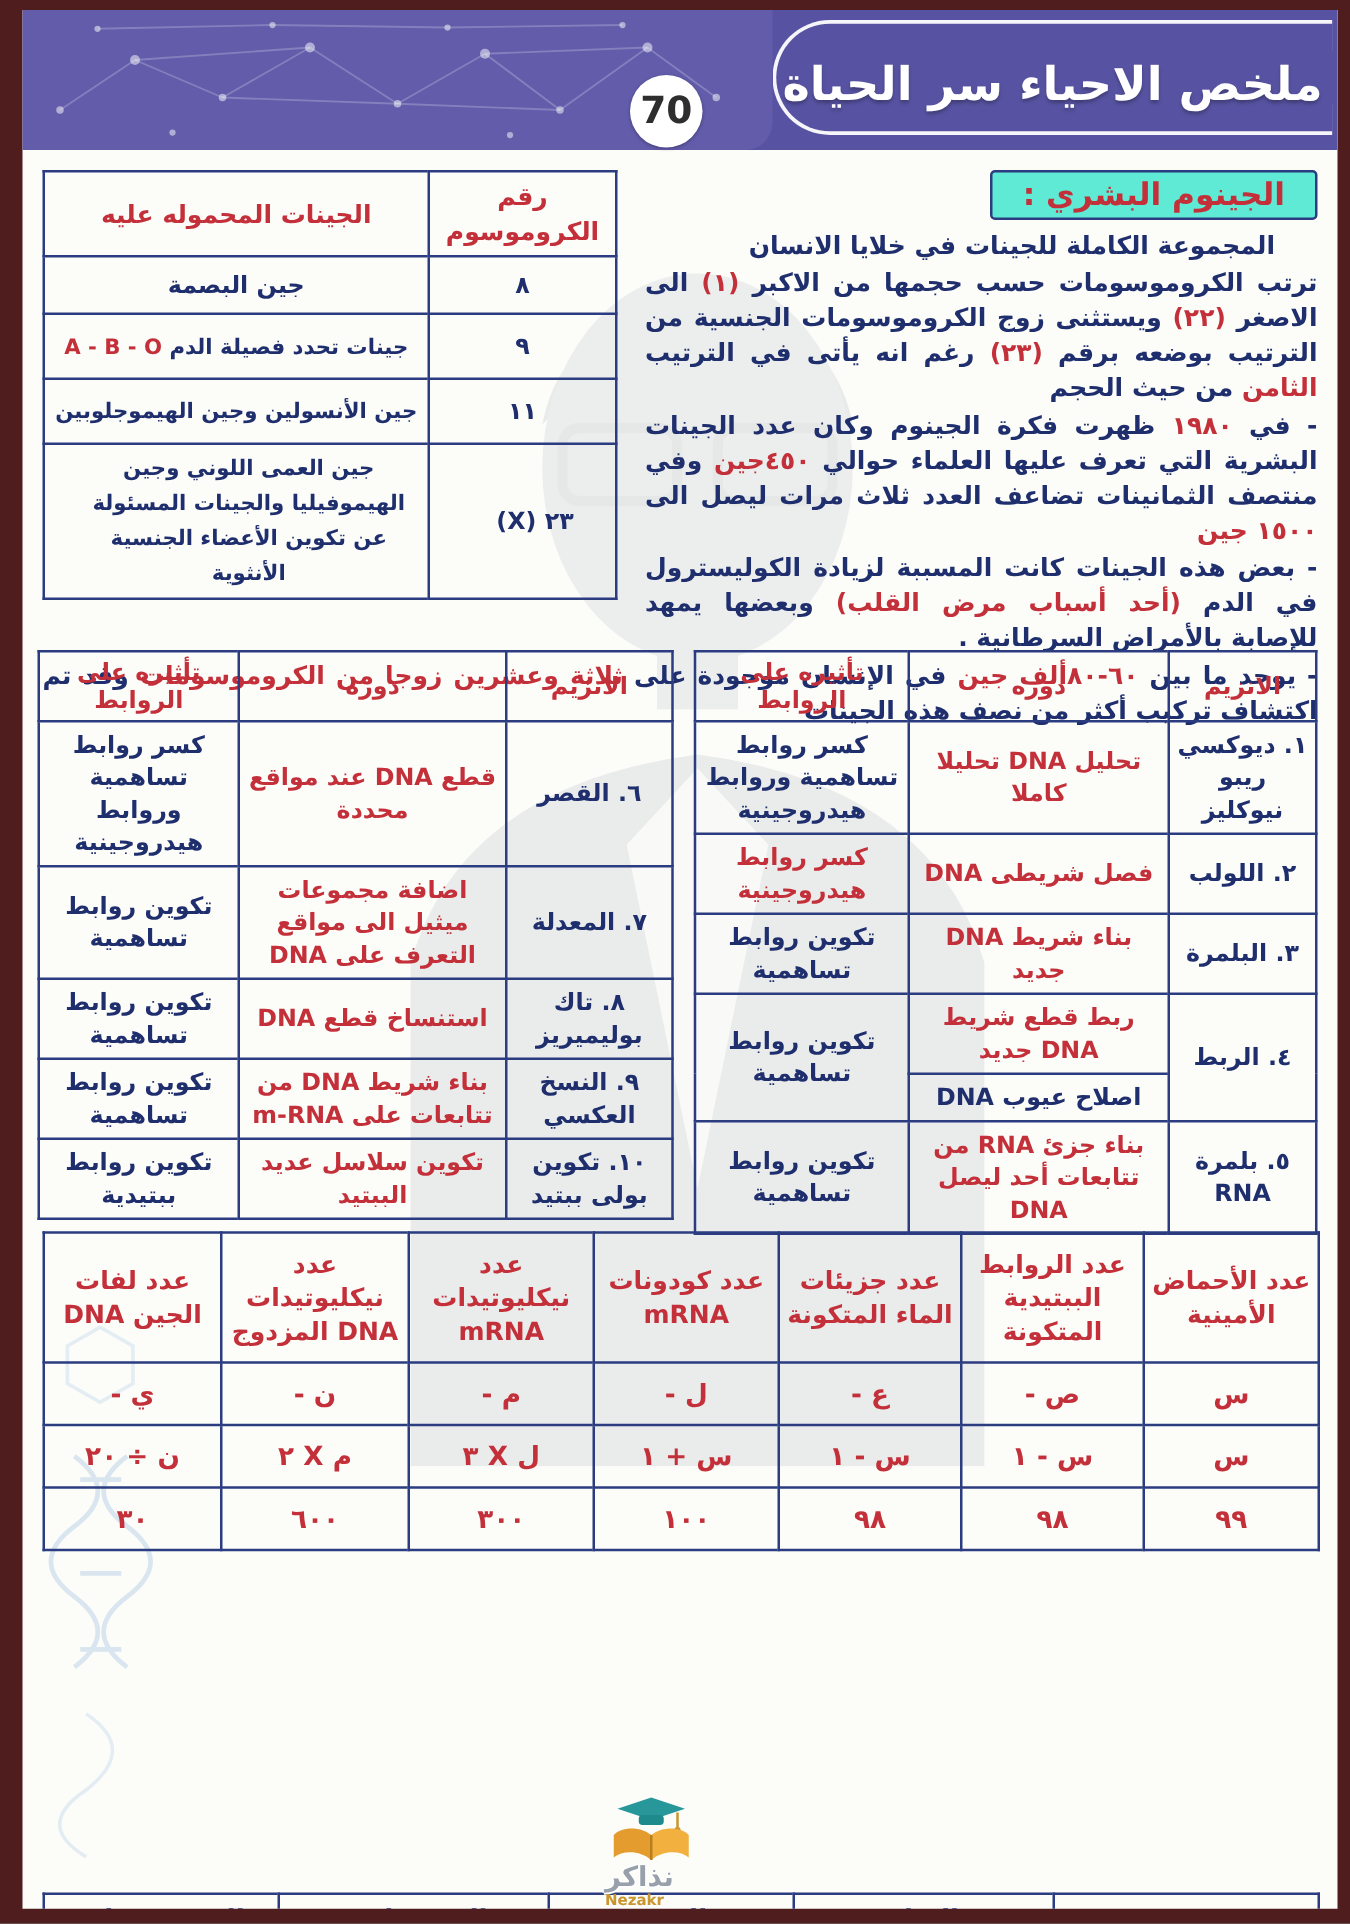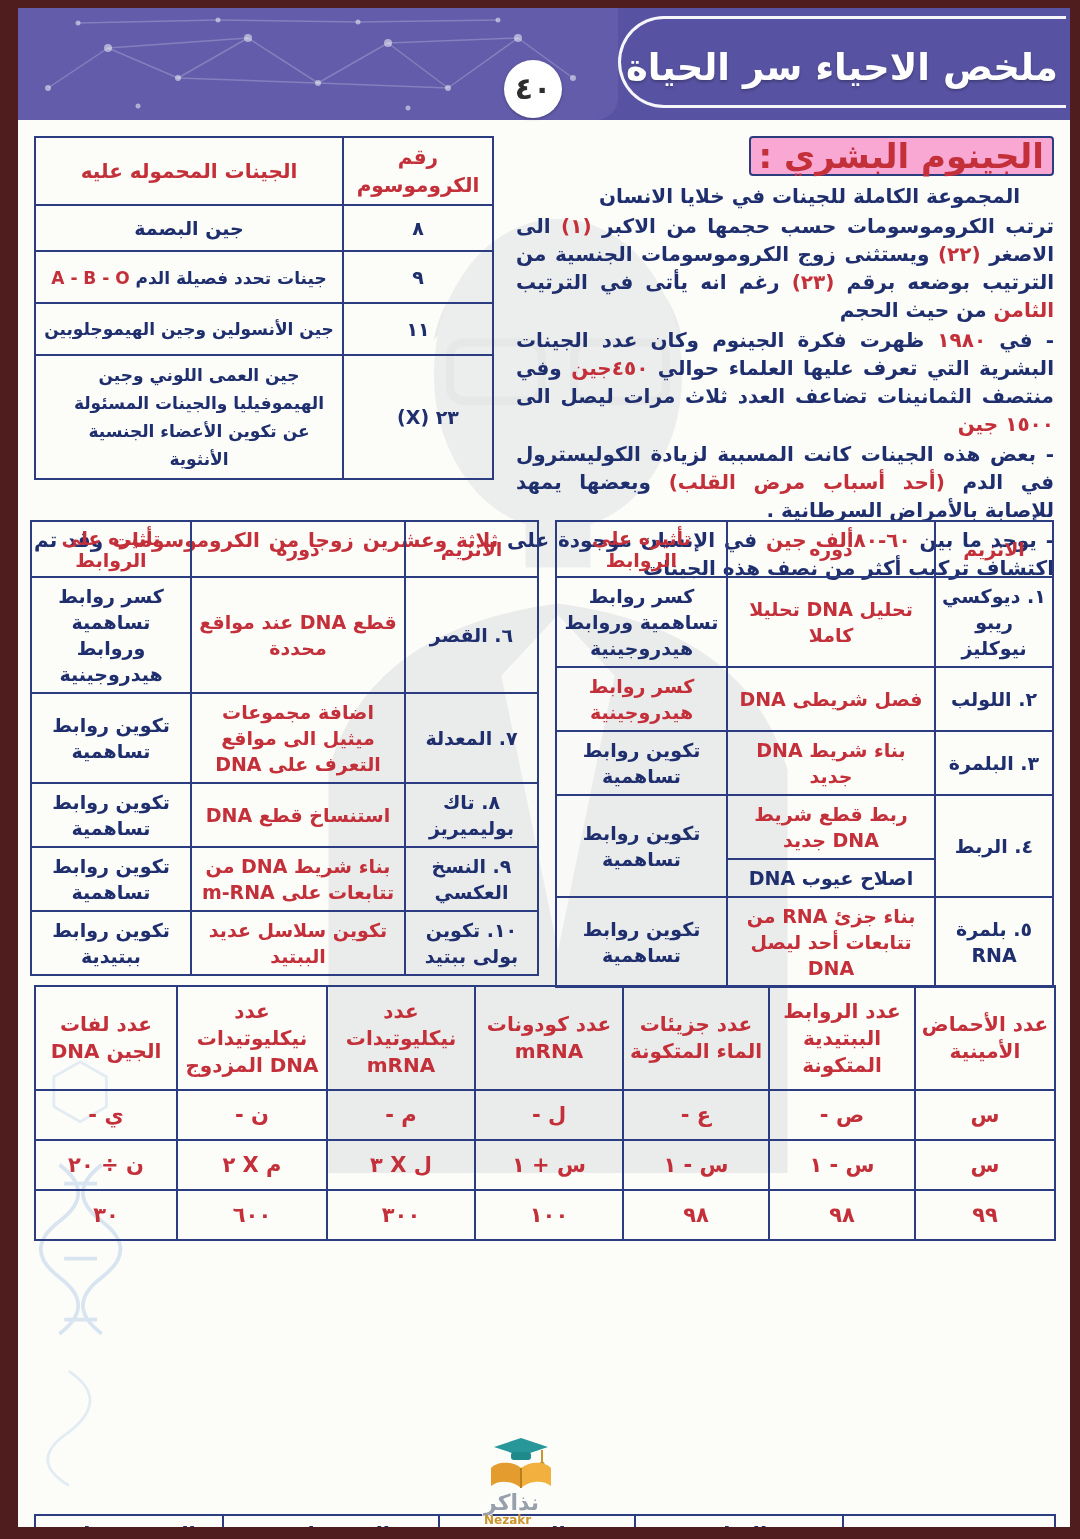--- a/index.html
+++ b/index.html
@@ -23,21 +23,21 @@
   .page-title{position:absolute;top:8px;right:4px;width:448px;height:103px;display:flex;align-items:center;justify-content:center;font-size:37px;color:#fff;letter-spacing:-1px;text-shadow:0 2px 3px rgba(0,0,0,.25);}
   .page-num{position:absolute;left:486px;top:52px;width:58px;height:58px;background:#fff;border-radius:50%;color:#2e2e2e;font-size:30px;line-height:58px;text-align:center;box-shadow:0 1px 3px rgba(0,0,0,.3);}
 
   
   .wm{position:absolute;left:270px;top:165px;width:540px;height:1000px;opacity:.13;z-index:0;}
   .doodle{position:absolute;left:4px;top:1020px;width:150px;height:480px;opacity:.55;z-index:0;}
 
   
   .top-section{position:absolute;top:120px;left:16px;right:16px;z-index:2;color:var(--navy);font-size:20px;line-height:28px;text-align:justify;}
   .genome-row{margin:8px 0 6px;}
-  .genome-box{display:inline-block;border:2px solid var(--border);border-radius:4px;background:#f9a8d4;color:var(--red);font-size:34px;line-height:34px;padding:1px 8px;}
+  .genome-box{display:inline-block;border:2px solid var(--border);border-radius:4px;background:#5eead4;color:var(--red);font-size:25px;line-height:34px;padding:1px 24px;}
   .line1{margin:0 34px 2px 0;text-align:right;padding-left:36px;}
   .para{margin:2px 0;}
   .red{color:var(--red);}
   .navy{color:var(--navy);}
 
   
   table.tbl{border-collapse:collapse;table-layout:fixed;background:transparent;z-index:2;position:relative;}
   .tbl th,.tbl td{border:2px solid var(--border);text-align:center;vertical-align:middle;padding:5px 4px;font-weight:bold;overflow:hidden;}
   .tbl th{color:var(--red);}
 
@@ -113,21 +113,21 @@
               <circle cx="200" cy="12" r="2.5"></circle>
               <circle cx="340" cy="14" r="2.5"></circle>
             <circle cx="480" cy="12" r="2.5"></circle>
               <circle cx="120" cy="98" r="2.5"></circle>
               <circle cx="390" cy="100" r="2.5"></circle>
           </g>
         </svg>
       </div>
       <div class="title-outline"></div>
       <div class="page-title">ملخص الاحياء سر الحياة</div>
-      <div class="page-num">٤٠</div>
+      <div class="page-num">70</div>
     </div>
 
     <svg class="wm" viewBox="0 0 400 720" preserveAspectRatio="none">
       <path d="M108 120 Q200 28 292 120 Q280 58 200 50 Q120 58 108 120 Z" fill="#747b8e"></path>
       <ellipse cx="200" cy="145" rx="92" ry="112" fill="#8a91a3"></ellipse>
       <rect x="120" y="122" width="68" height="42" rx="10" fill="none" stroke="#5d6375" stroke-width="6"></rect>
       <rect x="212" y="122" width="68" height="42" rx="10" fill="none" stroke="#5d6375" stroke-width="6"></rect>
       <rect x="176" y="240" width="48" height="44" fill="#8a91a3"></rect>
       <path d="M30 720 L30 430 Q60 328 200 310 Q340 328 370 430 L370 720 Z" fill="#767e92"></path>
       <path d="M200 318 L158 362 L200 560 L242 362 Z" fill="#e8eaf0"></path>

